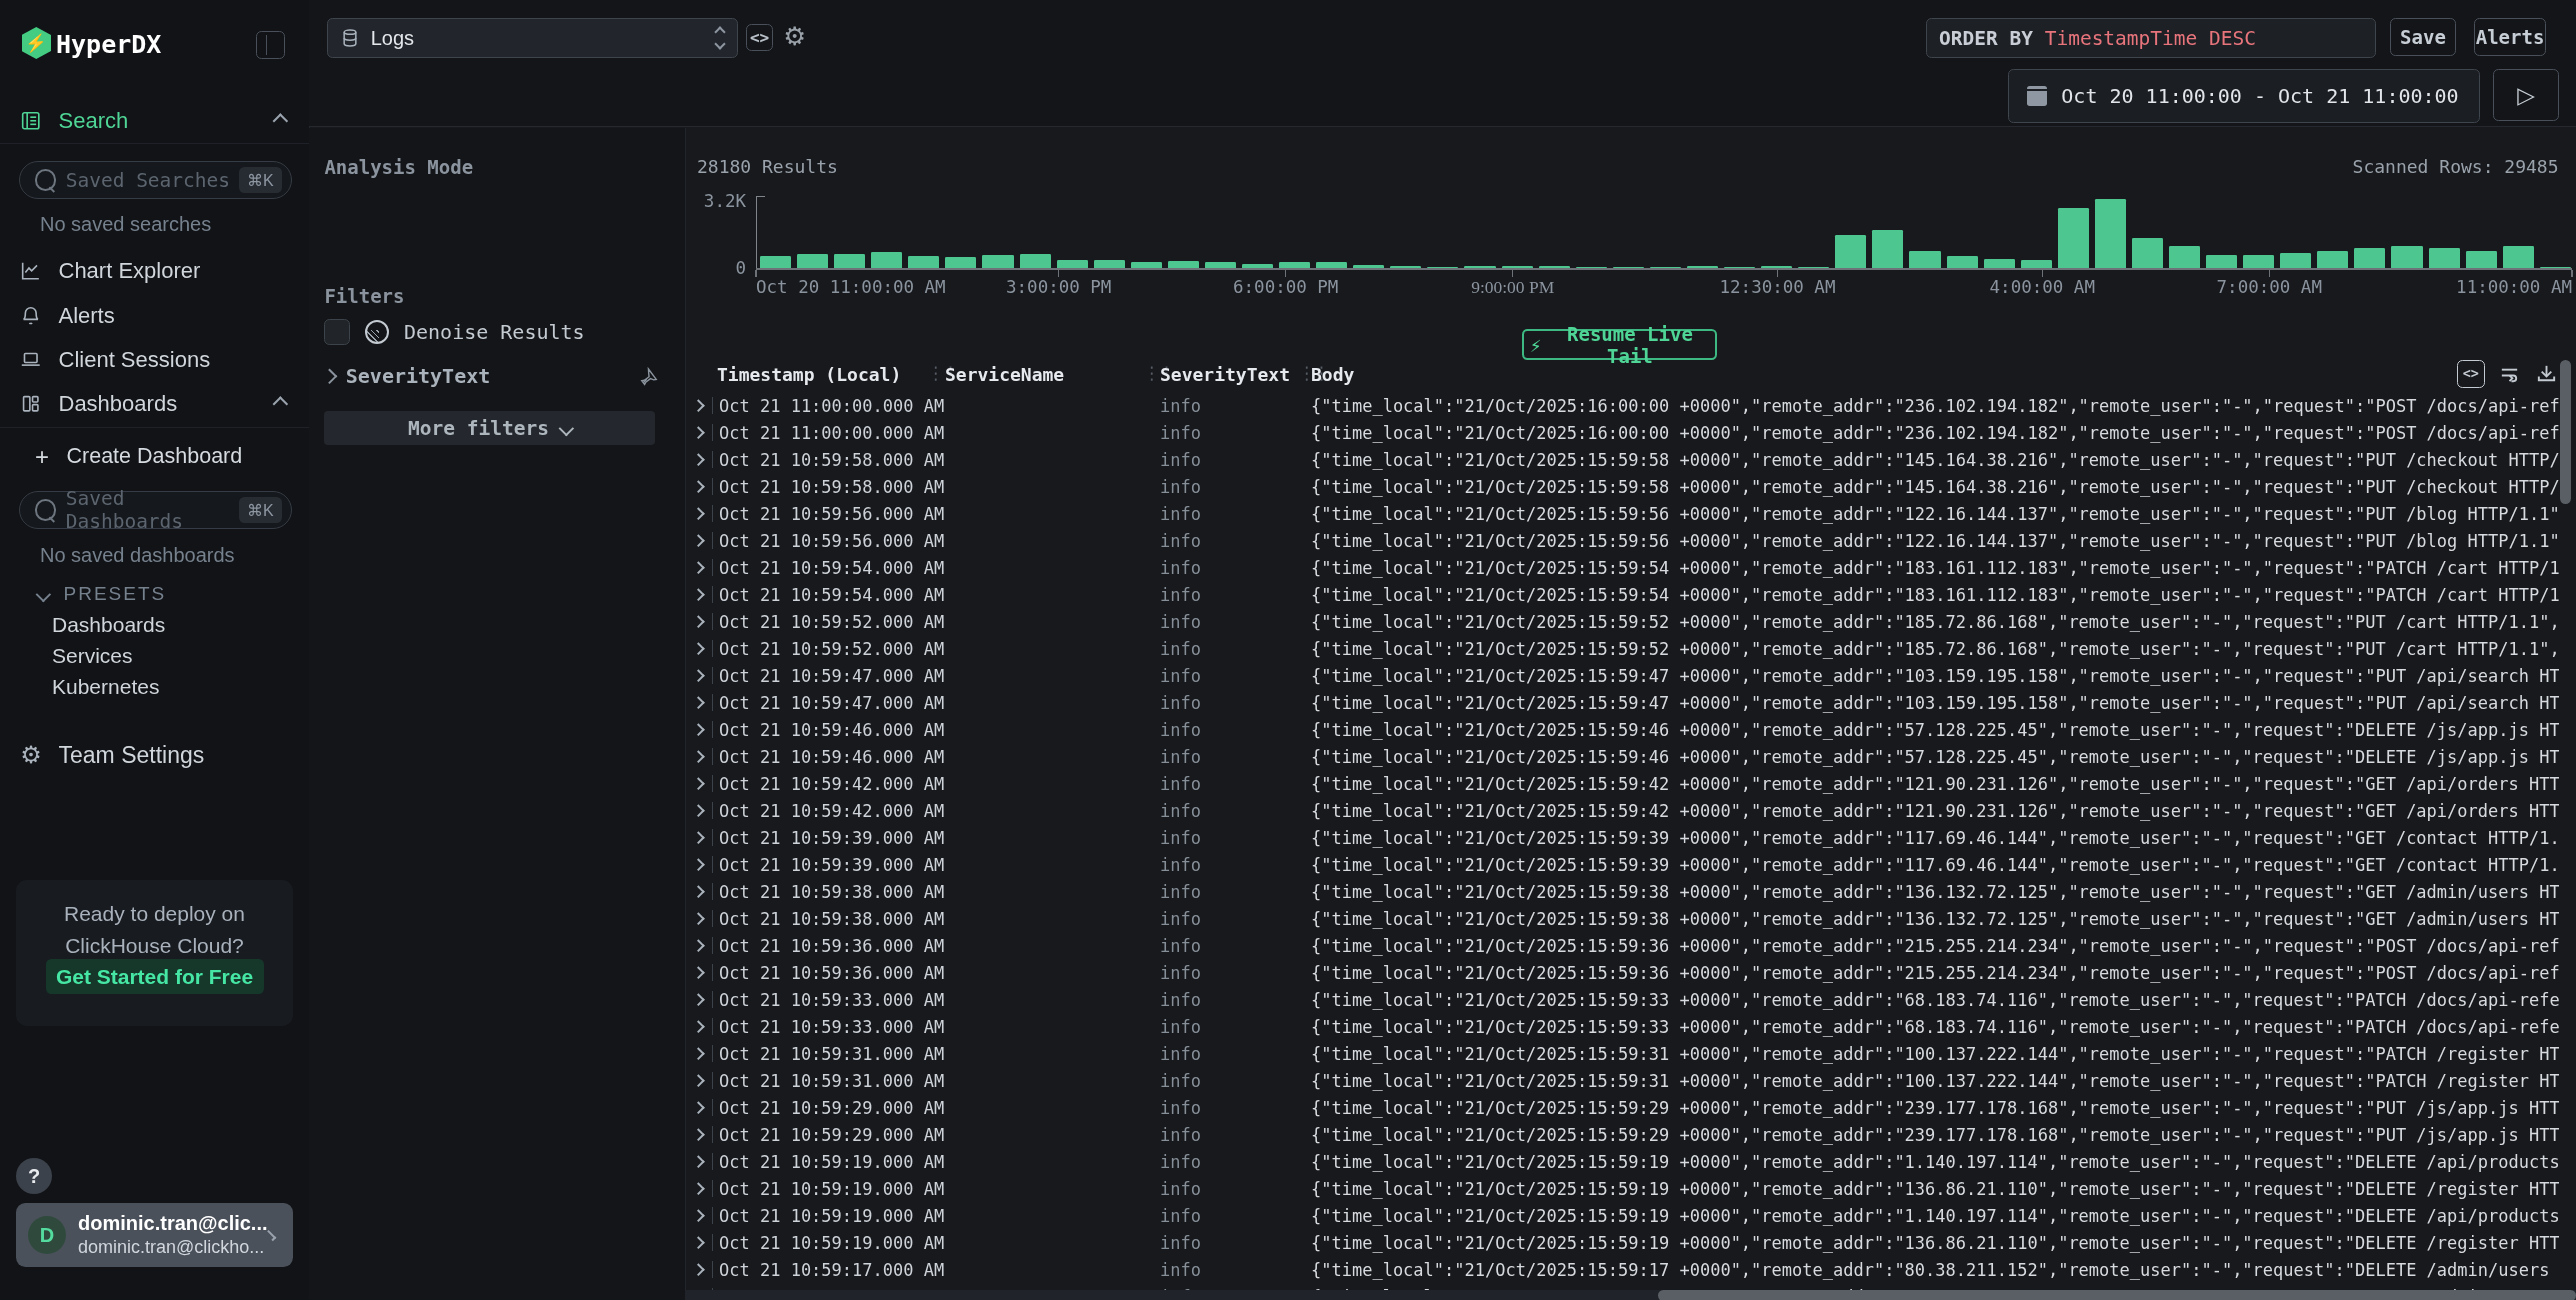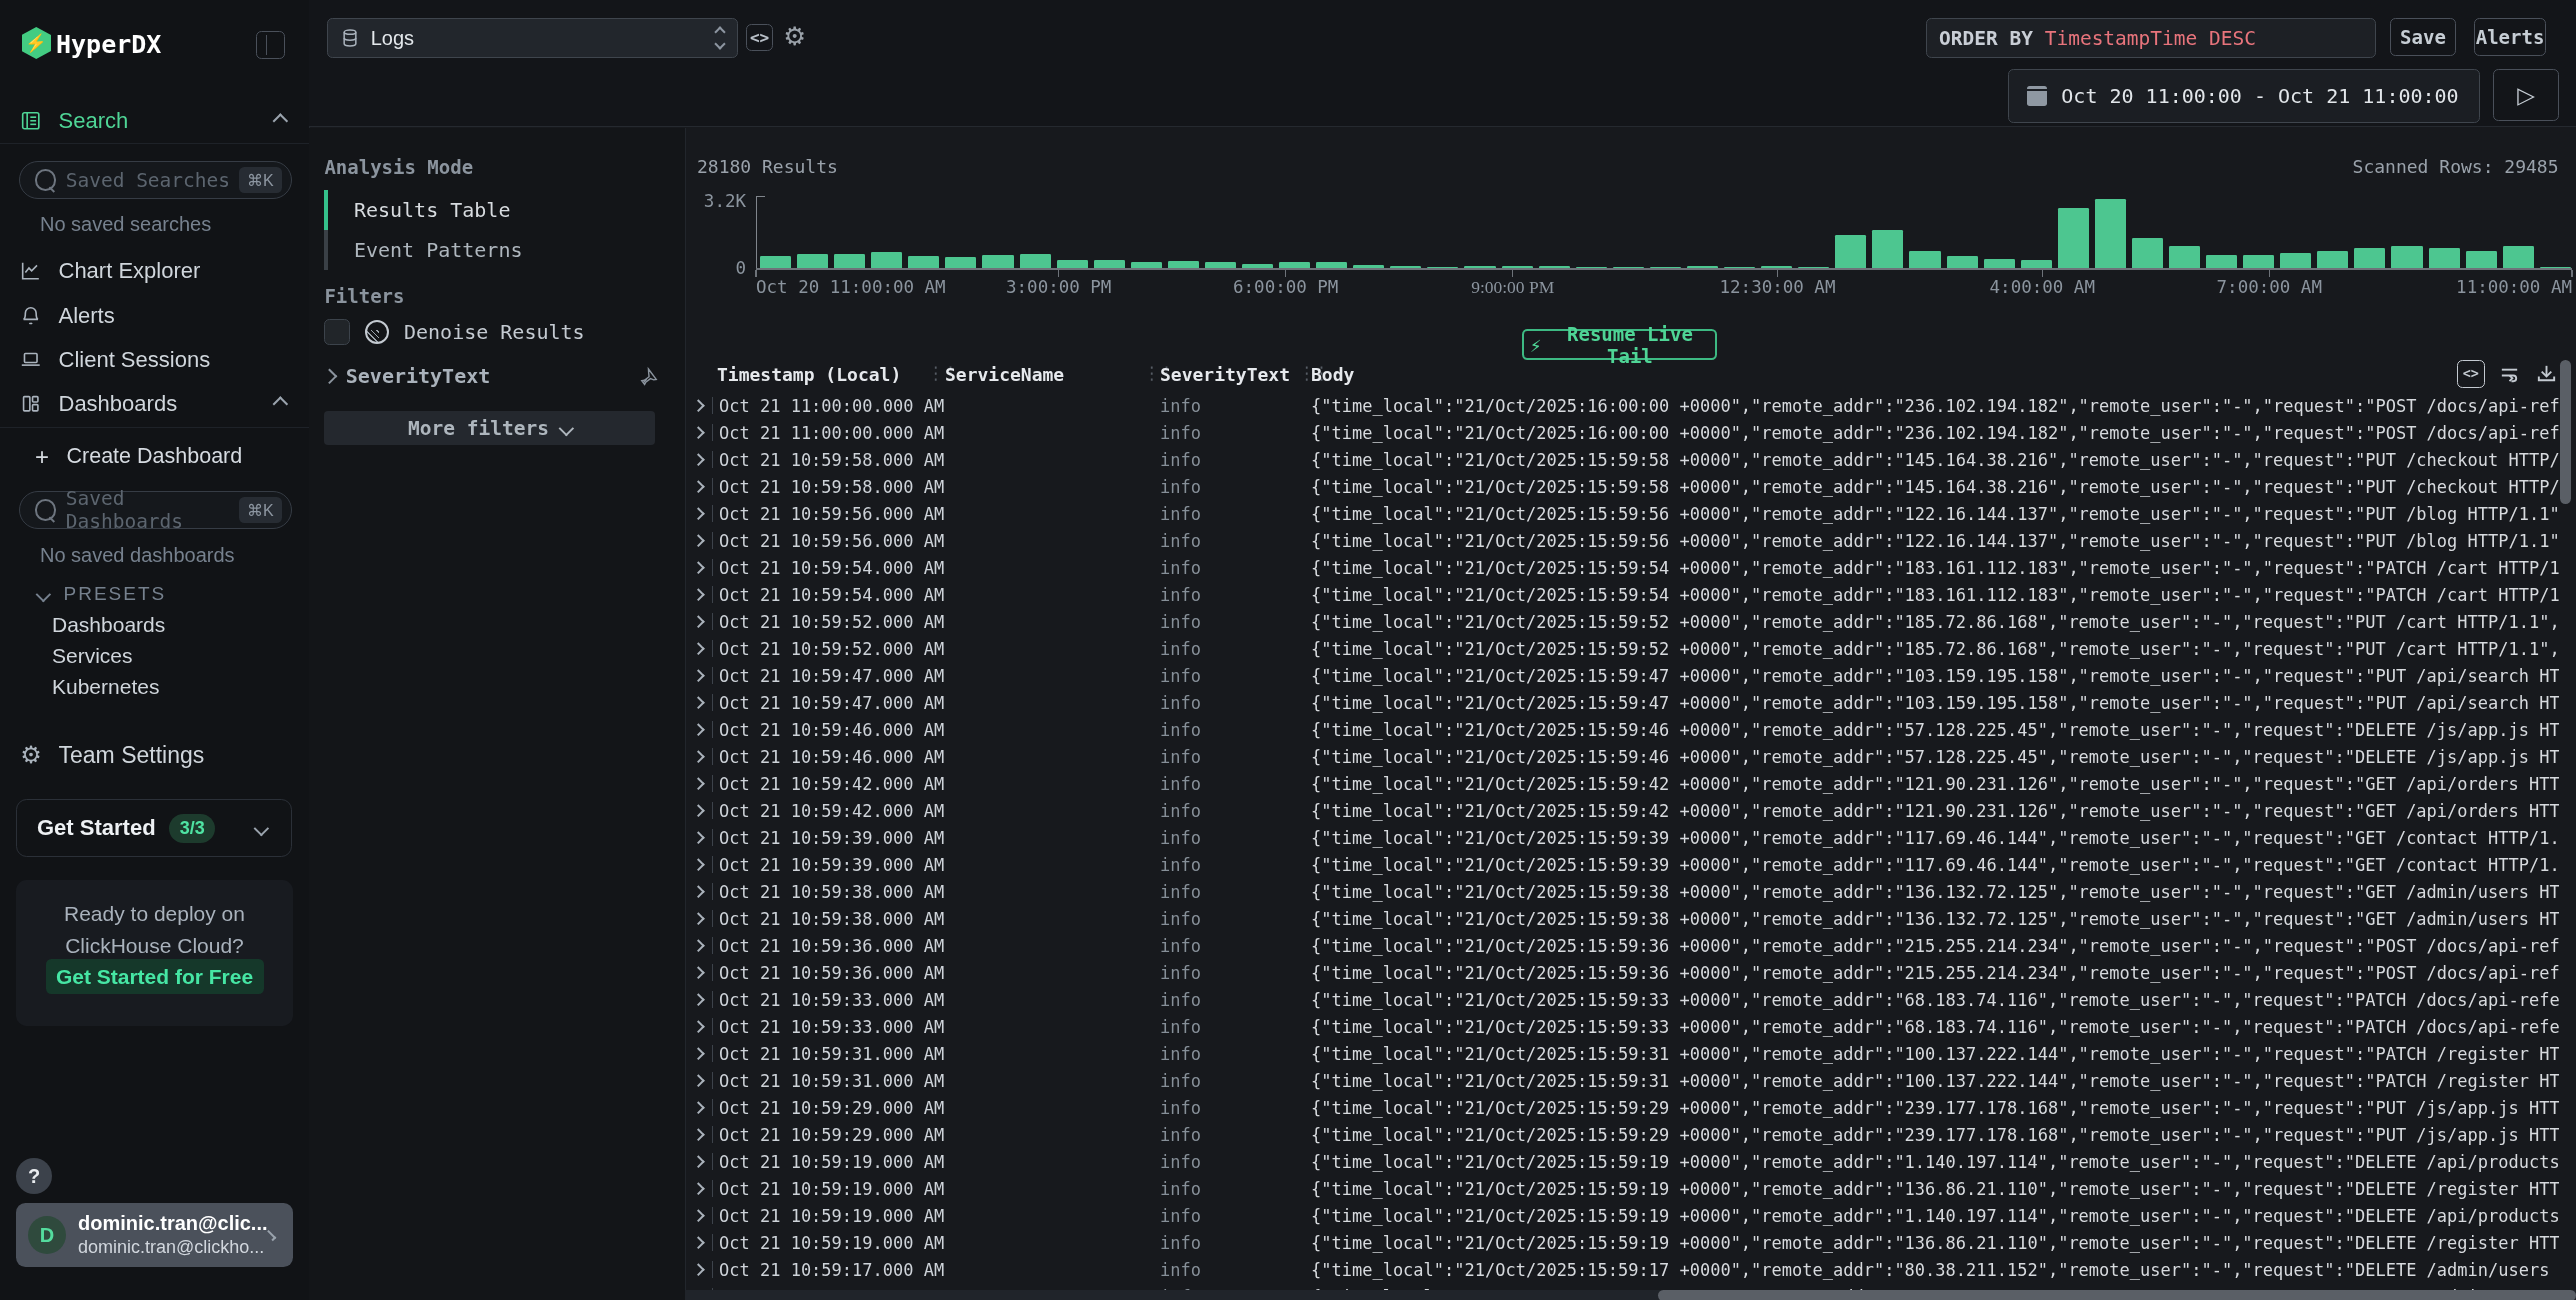--- a/index.html
+++ b/index.html
@@ -232,25 +232,20 @@
     </div>
     <div class="preset-item" style="top:609px;">Dashboards</div>
     <div class="preset-item" style="top:640px;">Services</div>
     <div class="preset-item" style="top:671px;">Kubernetes</div>
 
     <div class="nav-item" style="top:736px;">
       <span class="nicon" style="font-size:24px;">⚙</span>
       <span class="nlabel" style="font-size:23px;">Team Settings</span>
     </div>
 
-    <div class="getstarted">
-      <span class="gs-label">Get Started</span>
-      <span class="gs-badge">3/3</span>
-      <span class="chev down" style="margin-left:auto;margin-right:24px;"></span>
-    </div>
 
     <div class="promo">
       <div class="pline" style="margin-top:21.5px;">Ready to deploy on</div>
       <div class="pline" style="margin-top:8px;">ClickHouse Cloud?</div>
       <button class="promo-cta">Get Started for Free</button>
     </div>
 
     <div class="help-fab">?</div>
 
     <div class="user-chip">
@@ -295,24 +290,20 @@
     <div class="inputbox date-box mono">
       <span class="cal-icon"></span>
       <span class="date-text">Oct 20 11:00:00 - Oct 21 11:00:00</span>
     </div>
 
     <button class="btn run-btn">▷</button>
   </div>
 
   <div class="panel mono">
     <div class="panel-label" style="top:28px;">Analysis Mode</div>
-    <div class="modes">
-      <div class="mode sel">Results Table</div>
-      <div class="mode unsel">Event Patterns</div>
-    </div>
     <div class="panel-label" style="top:157px;">Filters</div>
     <div class="denoise-row">
       <span class="checkbox"></span>
       <span class="half-circle"></span>
       <span class="denoise-label">Denoise Results</span>
     </div>
     <div class="sev-row">
       <span class="chev right" style="border-color:#8b949e;"></span>
       <span class="sev-label">SeverityText</span>
       <span class="pin">

